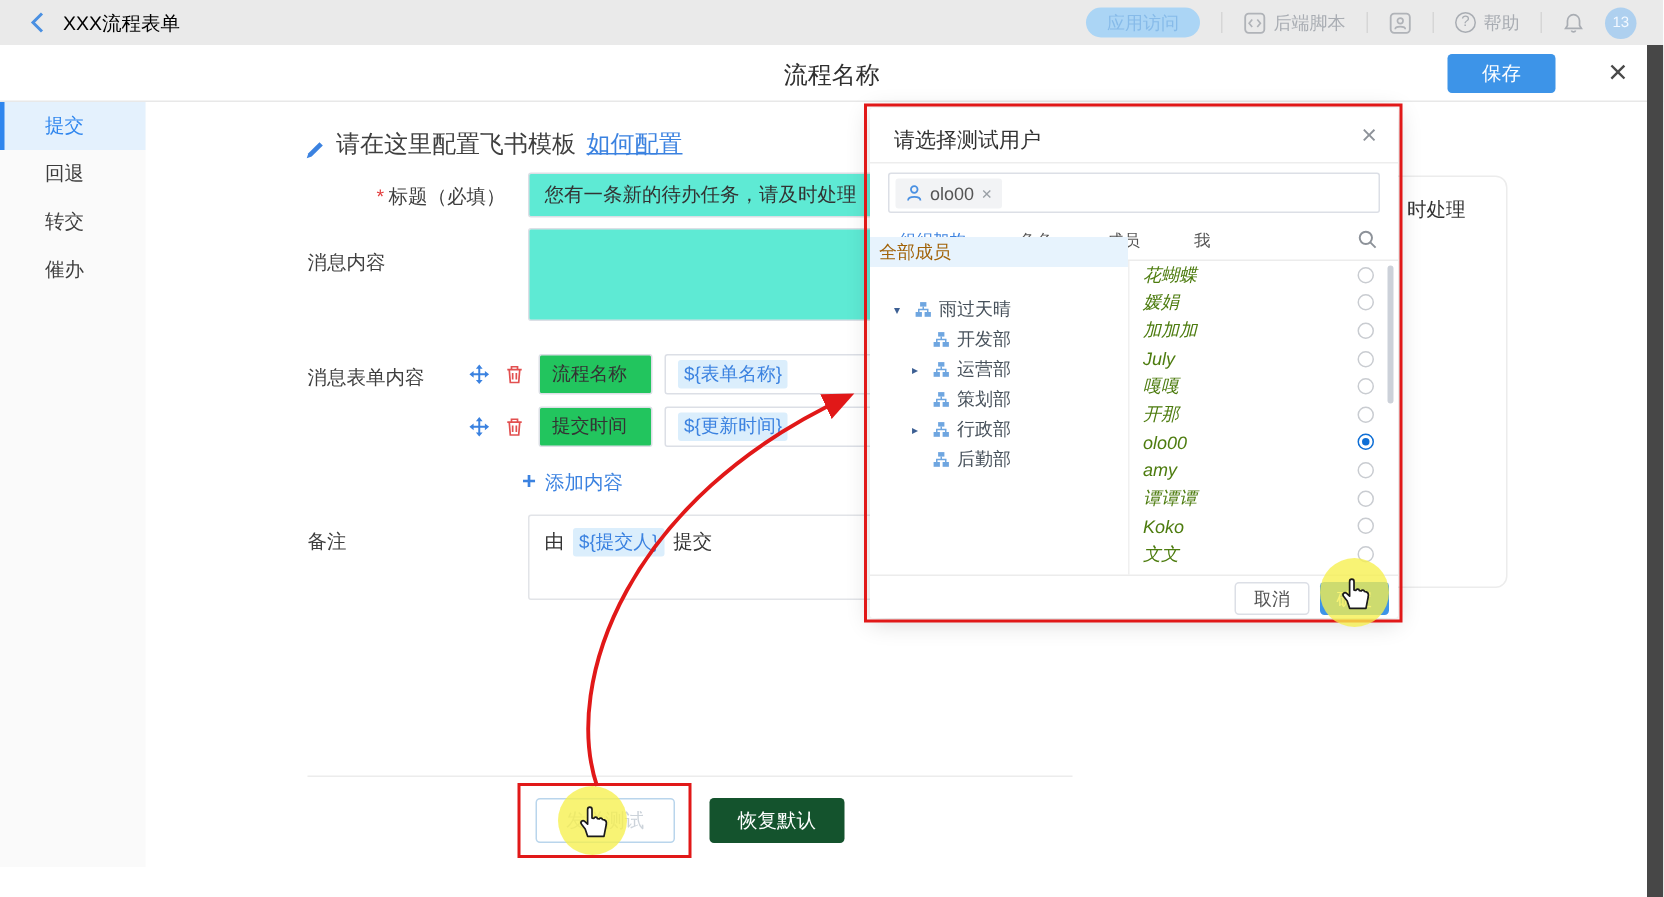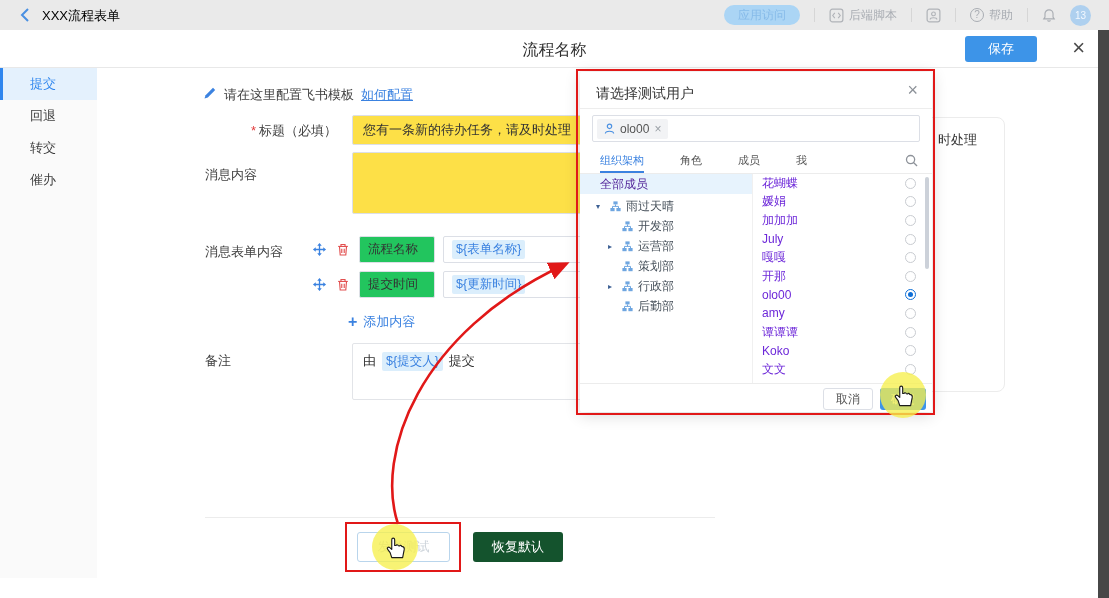--- a/index.html
+++ b/index.html
@@ -28,23 +28,23 @@
   .hdr-close { position:absolute; right:24px; top:3px; font-size:22px; color:#4a4a4a; line-height:30px; }
 
   
   .sidebar { left:0; top:68px; width:97px; height:510px; background:#fafafa; }
   .side-item { height:32px; display:flex; align-items:center; padding-left:30px; font-size:13px; color:#3c3c3c; }
   .side-item.active { background:#e4f1fd; color:#2f86ee; border-left:3px solid #2f86ee; padding-left:27px; }
 
   
   .lbl { position:absolute; font-size:13px; color:#3f3f3f; }
   .req { color:#e23c3c; margin-right:3px; }
-  .cfg-row { left:203px; top:86px; display:flex; align-items:flex-start; gap:7px; font-size:13px; color:#3f3f3f; }
+  .cfg-row { left:203px; top:86px; display:flex; align-items:flex-end; gap:7px; font-size:16px; color:#3f3f3f; }
   .cfg-link { color:#3b82e0; text-decoration:underline; }
-  .inp { position:absolute; border:1px solid #dcdfe6; border-radius:2px; background:#fde047; font-size:13px; color:#333; }
+  .inp { position:absolute; border:1px solid #dcdfe6; border-radius:2px; background:#5eead4; font-size:13px; color:#333; }
   .title-inp { left:352px; top:115px; width:365px; height:30px; padding:0 10px; font-family:inherit; }
   .msg-area { left:352px; top:152px; width:365px; height:62px; }
   .fc-row { position:absolute; display:flex; align-items:center; gap:8px; }
   .icon-btn { width:16px; height:16px; display:flex; align-items:center; justify-content:center; }
   .key-box { width:76px; height:27px; border:1px solid #dcdfe6; border-radius:2px; display:flex; align-items:center; padding-left:8px; font-size:12.5px; color:#333; background:#22c55e; }
   .val-box { width:285px; height:27px; border:1px solid #dcdfe6; border-radius:2px; display:flex; align-items:center; padding-left:8px; background:#fff; }
   .chip { background:#dbeefc; color:#3b82e0; font-size:12.5px; padding:1px 4px; border-radius:2px; }
   .add-row { left:348px; top:313px; display:flex; align-items:center; gap:6px; color:#3b82e0; font-size:13px; }
   .add-plus { font-size:16px; font-weight:bold; }
   .remark-box { left:352px; top:343px; width:365px; height:57px; border:1px solid #e2e4e8; border-radius:2px; background:#fff; padding:8px 10px; font-size:13px; color:#333; display:flex; align-items:flex-start; gap:6px; }
@@ -65,28 +65,28 @@
   .m-close { position:absolute; right:14px; top:8px; font-size:18px; color:#8d9299; }
   .m-hdr-line { position:absolute; left:0; top:36px; width:100%; height:1px; background:#ededed; }
   .m-search { position:absolute; left:12px; right:12px; top:43px; height:27px; border:1px solid #dcdfe6; border-radius:2px; display:flex; align-items:center; padding:0 4px; }
   .m-tag { display:inline-flex; align-items:center; gap:5px; background:#f2f3f5; border-radius:2px; height:20px; padding:0 7px; font-size:12px; color:#555; }
   .m-tag .tag-x { color:#9aa0a6; font-size:12px; }
   .m-tabs { position:absolute; left:0; right:0; top:76px; height:26px; border-bottom:1px solid #ececec; display:flex; align-items:stretch; padding-left:20px; gap:36px; }
   .m-tab { display:flex; align-items:center; font-size:11px; color:#555; }
   .m-tab.active { color:#3b82e0; box-shadow:inset 0 -2px 0 #3b82e0; }
   .m-search-icon { position:absolute; right:14px; top:81px; }
   .m-body-divider { position:absolute; left:172px; top:102px; bottom:29px; width:1px; background:#f0f0f0; }
-  .tree-header { position:absolute; left:0; top:102px; width:172px; height:20px; background:#e7f3fd; font-size:12px; color:#4c1d95; display:flex; align-items:center; padding-left:20px; }
+  .tree-header { position:absolute; left:0; top:86px; width:172px; height:20px; background:#e7f3fd; font-size:12px; color:#a16207; display:flex; align-items:center; padding-left:6px; }
   .tree { position:absolute; left:0; top:124px; width:172px; }
   .tree-row { display:flex; align-items:center; height:20px; font-size:12px; color:#46505a; }
   .tree-row .tw { width:14px; font-size:8px; color:#3c5f93; }
   .tree-row svg { margin-right:5px; flex:none; }
   .lvl0 { padding-left:16px; } .lvl1 { padding-left:28px; }
   .members { position:absolute; left:172px; right:6px; top:102px; bottom:29px; overflow:hidden; }
-  .mem-row { display:flex; align-items:center; justify-content:space-between; height:18.6px; padding:0 10px 0 10px; font-size:12px; color:#6d28d9; }
+  .mem-row { display:flex; align-items:center; justify-content:space-between; height:18.6px; padding:0 10px 0 10px; font-size:12px; color:#4d7c0f;font-style:italic; }
   .radio { width:11px; height:11px; border:1px solid #c9ccd1; border-radius:50%; flex:none; display:flex; align-items:center; justify-content:center; background:#fff; }
   .radio.on { border-color:#0f6fd6; }
   .radio.on .dot { width:5px; height:5px; border-radius:50%; background:#0f6fd6; }
   .m-scroll { position:absolute; right:3px; top:105px; width:4px; height:92px; background:#ccd1d9; border-radius:2px; z-index:11; }
   .m-footer { position:absolute; left:0; right:0; top:311px; height:29px; border-top:1px solid #ececec; }
   .cancel-btn { position:absolute; left:243px; top:4px; width:50px; height:22px; background:#fff; border:1px solid #dcdfe6; border-radius:3px; font-size:12px; color:#555; display:flex; align-items:center; justify-content:center; }
   .confirm-btn { position:absolute; left:300px; top:4px; width:46px; height:22px; background:#3d94e8; border:none; border-radius:3px; font-size:12px; color:#fff; display:flex; align-items:center; justify-content:center; }
 
   
   .red-box { border:2px solid #e11818; z-index:30; pointer-events:none; }

